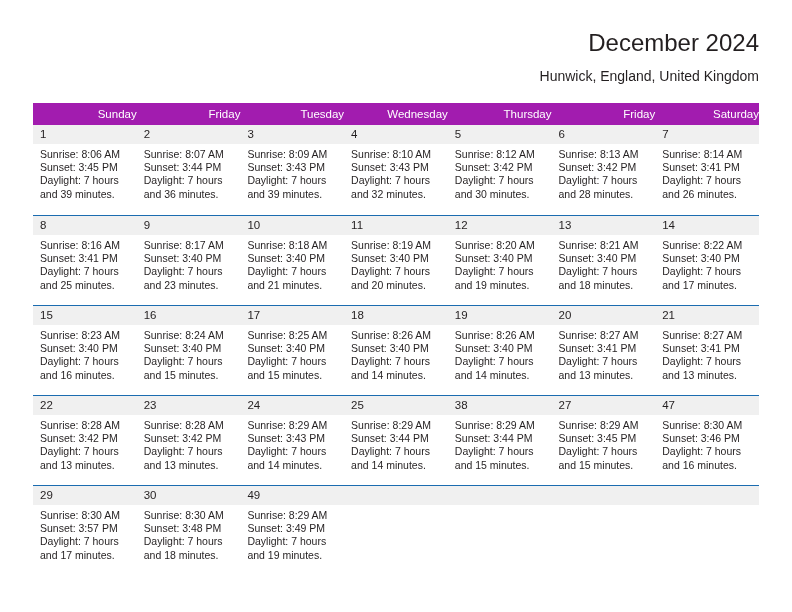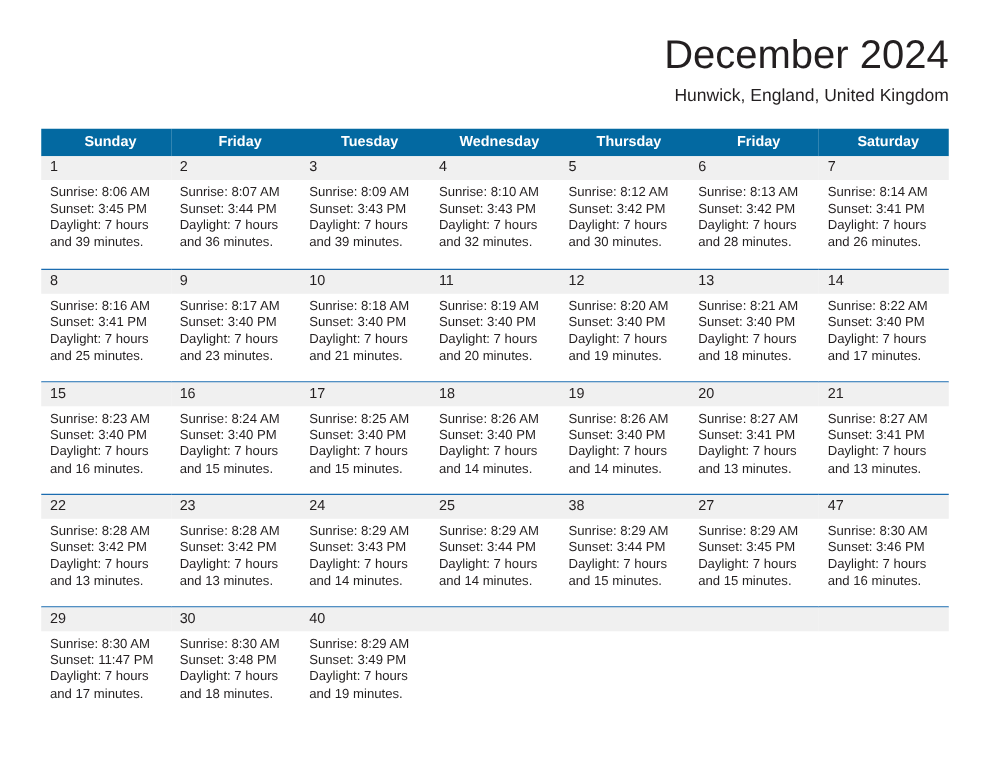--- a/index.html
+++ b/index.html
@@ -66,21 +66,21 @@
     border-bottom: 22px solid transparent;
   }
 
   .title-block {
     position: absolute;
     right: 0;
     top: 0;
     text-align: right;
   }
   .cal-title {
-    font-size: 32px;
+    font-size: 24px;
     color: #231f20;
     line-height: 34px;
     white-space: nowrap;
   }
   .cal-subtitle {
     font-size: 14px;
     color: #231f20;
     line-height: 20px;
     margin-top: 6px;
     white-space: nowrap;
@@ -89,25 +89,25 @@
   
   .calendar {
     position: absolute;
     left: 33px;
     top: 103px;
     width: 726px;
     border-collapse: collapse;
     table-layout: fixed;
   }
   .calendar th {
-    background: #0369a1;
+    background: #a21caf;
     color: #ffffff;
     font-size: 11.5px;
-    font-weight: bold;
-    text-align: center;
+    font-weight: normal;
+    text-align: right;
     padding: 5px 0 5px 7px;
     height: 12px;
     border: none;
   }
   .calendar col { width: 103.71px; }
 
   .week-row > td {
     vertical-align: top;
     padding: 0;
     border: none;
@@ -499,40 +499,40 @@
             </div>
           </td>
       </tr>
 
       <tr class="week-row">
         <td>
             <div class="daycell">
               <div class="daynum">29</div>
               <div class="info">
                 <div>Sunrise: 8:30 AM</div>
-                <div>Sunset: 11:47 PM</div>
+                <div>Sunset: 3:57 PM</div>
                 <div>Daylight: 7 hours</div>
                 <div>and 17 minutes.</div>
               </div>
             </div>
           </td>
         <td>
             <div class="daycell">
               <div class="daynum">30</div>
               <div class="info">
                 <div>Sunrise: 8:30 AM</div>
                 <div>Sunset: 3:48 PM</div>
                 <div>Daylight: 7 hours</div>
                 <div>and 18 minutes.</div>
               </div>
             </div>
           </td>
         <td>
             <div class="daycell">
-              <div class="daynum">40</div>
+              <div class="daynum">49</div>
               <div class="info">
                 <div>Sunrise: 8:29 AM</div>
                 <div>Sunset: 3:49 PM</div>
                 <div>Daylight: 7 hours</div>
                 <div>and 19 minutes.</div>
               </div>
             </div>
           </td>
         <td>
             <div class="daycell">

